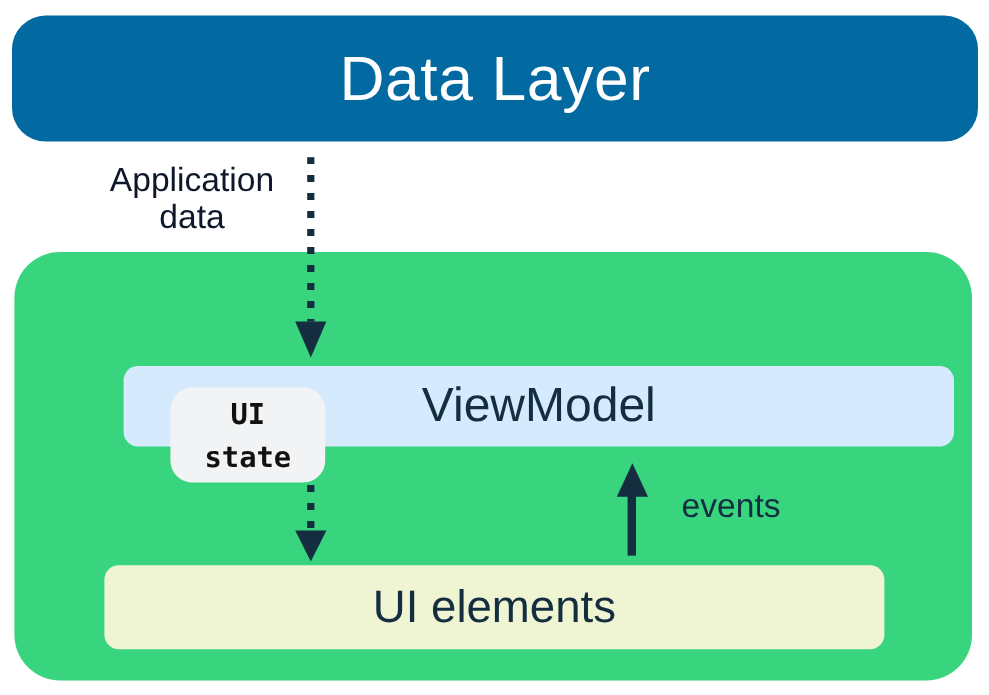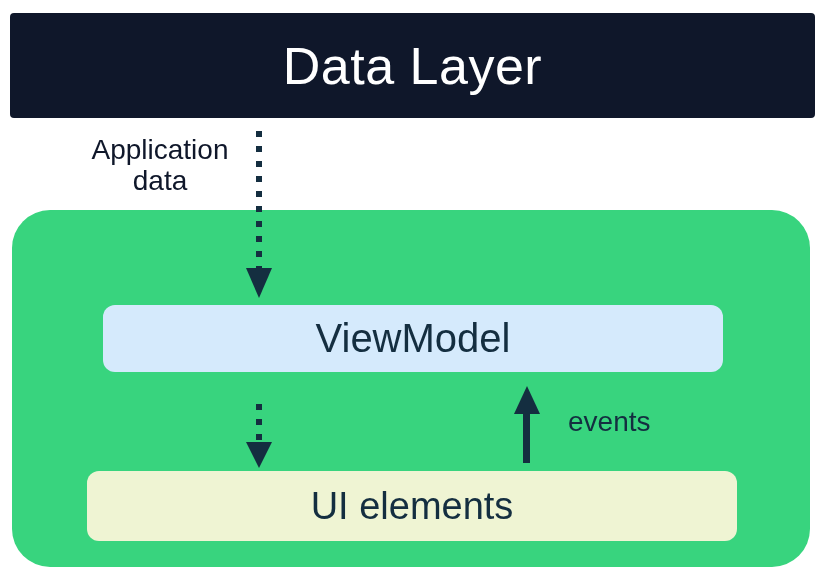--- a/index.html
+++ b/index.html
@@ -14,22 +14,22 @@
     height: 579px;
     background: #ffffff;
     overflow: hidden;
   }
   .abs { position: absolute; }
 
   
   .data-layer-box {
     left: 10px; top: 13px;
     width: 805px; height: 105px;
-    background: #0f172a;
-    border-radius: 4px;
+    background: #0369a1;
+    border-radius: 28px;
     display: flex; align-items: center; justify-content: center;
   }
   .data-layer-label {
     color: #ffffff;
     font-size: 52px;
     letter-spacing: 0.5px;
   }
 
   
   .app-data-label {
@@ -68,21 +68,21 @@
   .ui-layer-label {
     right: 54px; top: 230px;
     color: #ffffff;
     font-size: 46px;
     letter-spacing: 0.5px;
   }
 
   
   .viewmodel-box {
     left: 103px; top: 305px;
-    width: 620px; height: 67px;
+    width: 692px; height: 67px;
     background: #D5EAFC;
     border-radius: 12px;
     display: flex; align-items: center; justify-content: center;
   }
   .viewmodel-label {
     color: #142E40;
     font-size: 40px;
   }
 
   
@@ -152,20 +152,24 @@
 
   <div>
     <div class="abs dotted-seg dotted-seg-1"></div>
     <div class="abs arrow-head-down arrow-head-1"></div>
   </div>
 
   <div class="abs viewmodel-box">
     <span class="viewmodel-label">ViewModel</span>
   </div>
 
+  <div class="abs ui-state-chip">
+    <span class="ui-state-label">UI
+state</span>
+  </div>
 
   <div>
     <div class="abs dotted-seg dotted-seg-2"></div>
     <div class="abs arrow-head-down arrow-head-2"></div>
   </div>
 
   <div>
     <div class="abs events-head"></div>
     <div class="abs events-shaft"></div>
   </div>

